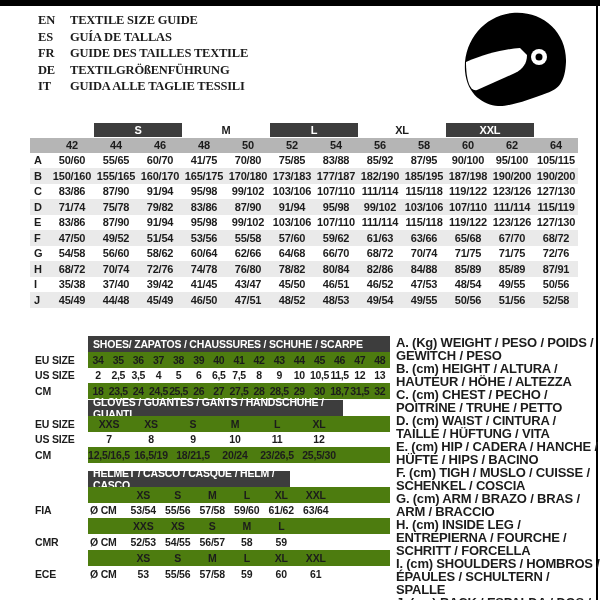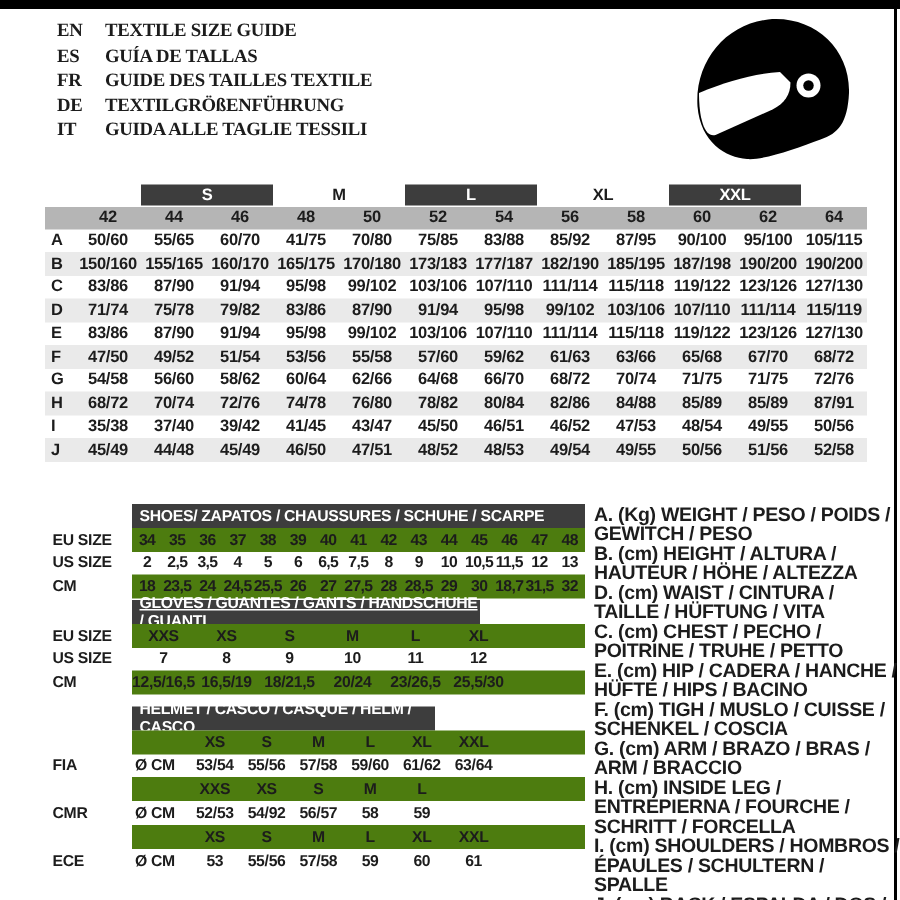--- a/index.html
+++ b/index.html
@@ -328,21 +328,21 @@
           <div class="scell">18,7</div>
           <div class="scell">31,5</div>
           <div class="scell">32</div>
         </div>
       </div>
     </div>
   <div id="gloves-table" class="ltable">
       <div class="trow">
         <div class="tlabel"></div>
         <div class="band">
-          <div class="dark thead" style="width: 232px; text-decoration: underline;">GLOVES / GUANTES / GANTS / HANDSCHUHE / GUANTI</div>
+          <div class="dark thead" style="width: 255px;">GLOVES / GUANTES / GANTS / HANDSCHUHE / GUANTI</div>
         </div>
       </div>
       <div class="trow">
         <div class="tlabel">EU SIZE</div>
         <div class="band shade">
           <div class="glcell">XXS</div>
           <div class="glcell">XS</div>
           <div class="glcell">S</div>
           <div class="glcell">M</div>
           <div class="glcell">L</div>
@@ -412,21 +412,21 @@
           <div class="hcell">S</div>
           <div class="hcell">M</div>
           <div class="hcell">L</div>
         </div>
       </div>
       <div class="trow">
         <div class="tlabel">CMR</div>
         <div class="band">
           <div class="hucell">Ø CM</div>
           <div class="hcell">52/53</div>
-          <div class="hcell">54/92</div>
+          <div class="hcell">54/55</div>
           <div class="hcell">56/57</div>
           <div class="hcell">58</div>
           <div class="hcell">59</div>
         </div>
       </div>
       <div class="trow">
         <div class="tlabel"></div>
         <div class="band shade">
           <div class="hucell"></div>
           <div class="hcell">XS</div>
@@ -447,22 +447,22 @@
           <div class="hcell">59</div>
           <div class="hcell">60</div>
           <div class="hcell">61</div>
         </div>
       </div>
     </div>
 
   <div id="legend">
       <div class="legend-item">A. (Kg) WEIGHT / PESO / POIDS / GEWITCH / PESO</div>
       <div class="legend-item">B. (cm) HEIGHT / ALTURA / HAUTEUR / HÖHE / ALTEZZA</div>
+      <div class="legend-item">C. (cm) CHEST / PECHO / POITRINE / TRUHE / PETTO</div>
       <div class="legend-item">D. (cm) WAIST / CINTURA / TAILLE / HÜFTUNG / VITA</div>
-      <div class="legend-item">C. (cm) CHEST / PECHO / POITRINE / TRUHE / PETTO</div>
       <div class="legend-item">E. (cm) HIP / CADERA / HANCHE / HÜFTE / HIPS / BACINO</div>
       <div class="legend-item">F. (cm) TIGH / MUSLO / CUISSE / SCHENKEL / COSCIA</div>
       <div class="legend-item">G. (cm) ARM / BRAZO / BRAS / ARM / BRACCIO</div>
       <div class="legend-item">H. (cm) INSIDE LEG / ENTREPIERNA / FOURCHE / SCHRITT / FORCELLA</div>
       <div class="legend-item">I. (cm) SHOULDERS / HOMBROS / ÉPAULES / SCHULTERN / SPALLE</div>
       <div class="legend-item">J. (cm) BACK / ESPALDA / DOS / ZURÜCK / INDIETRO</div>
     </div>
 </div>
 
 </body></html>

